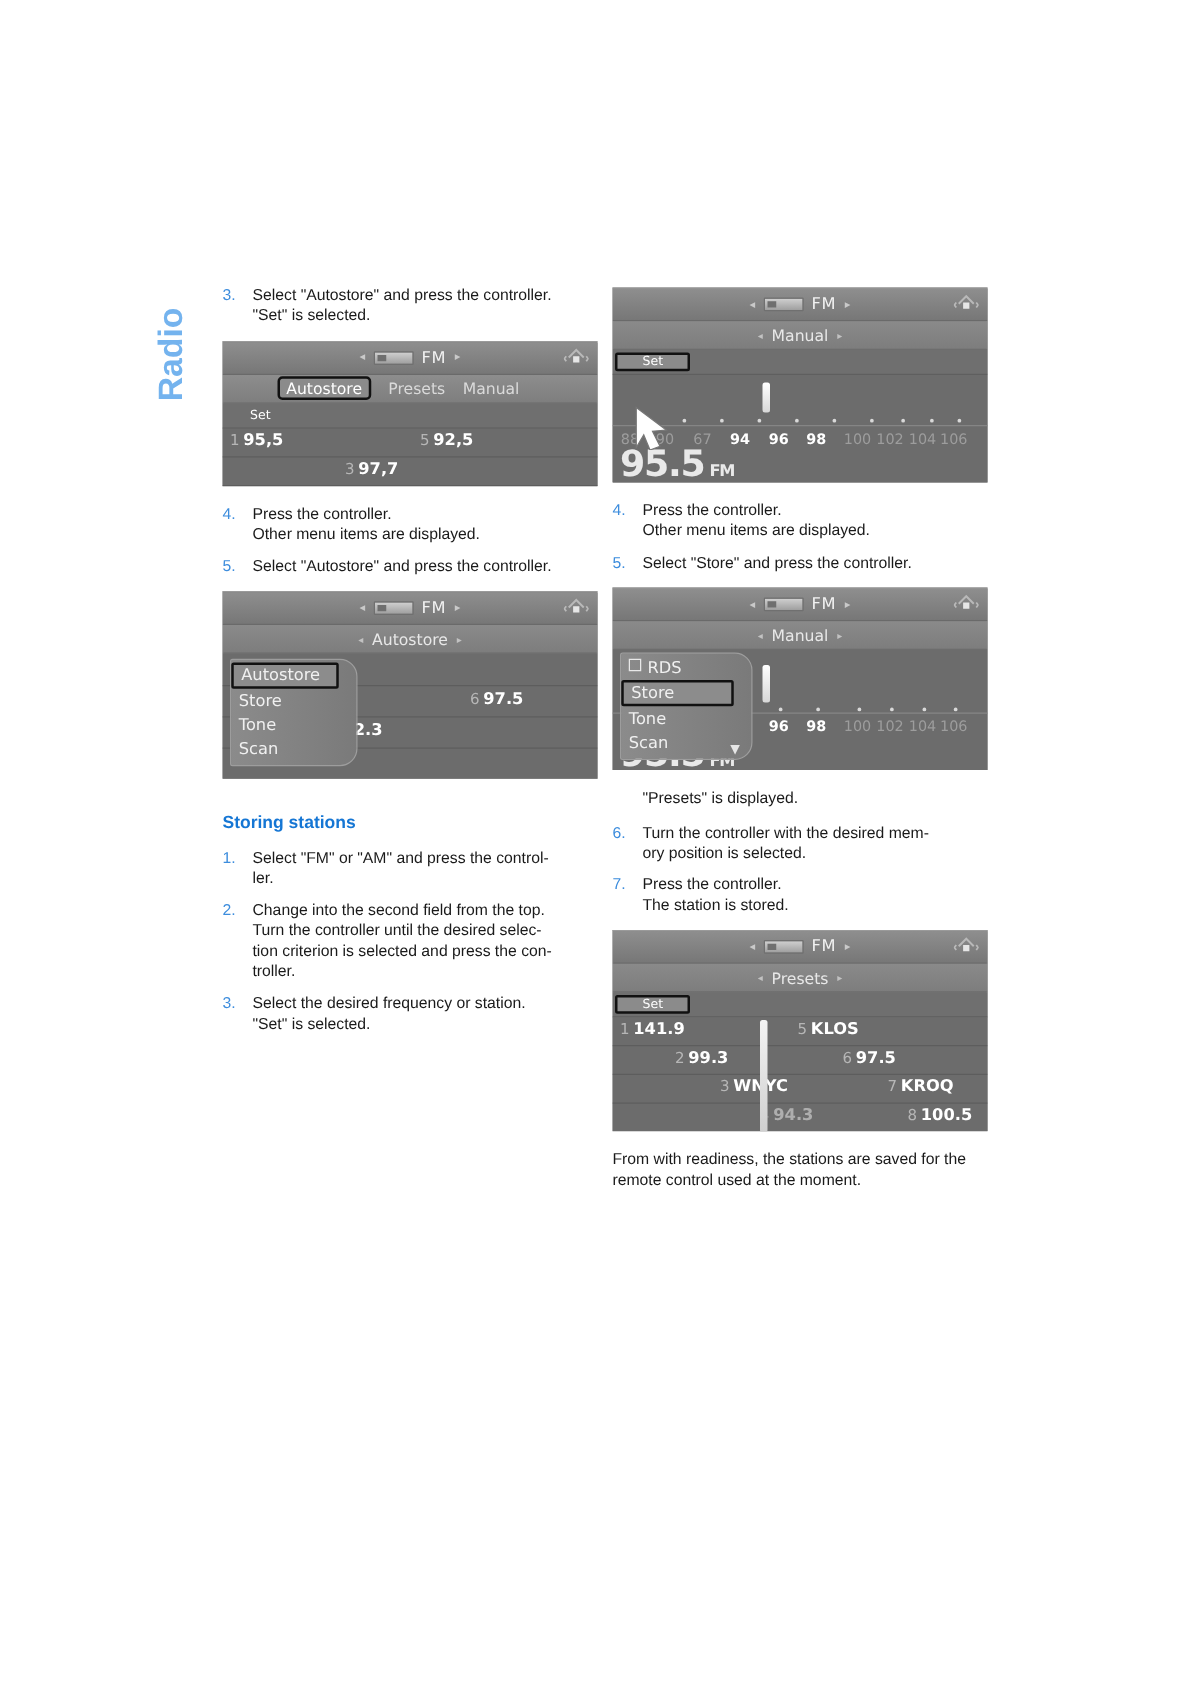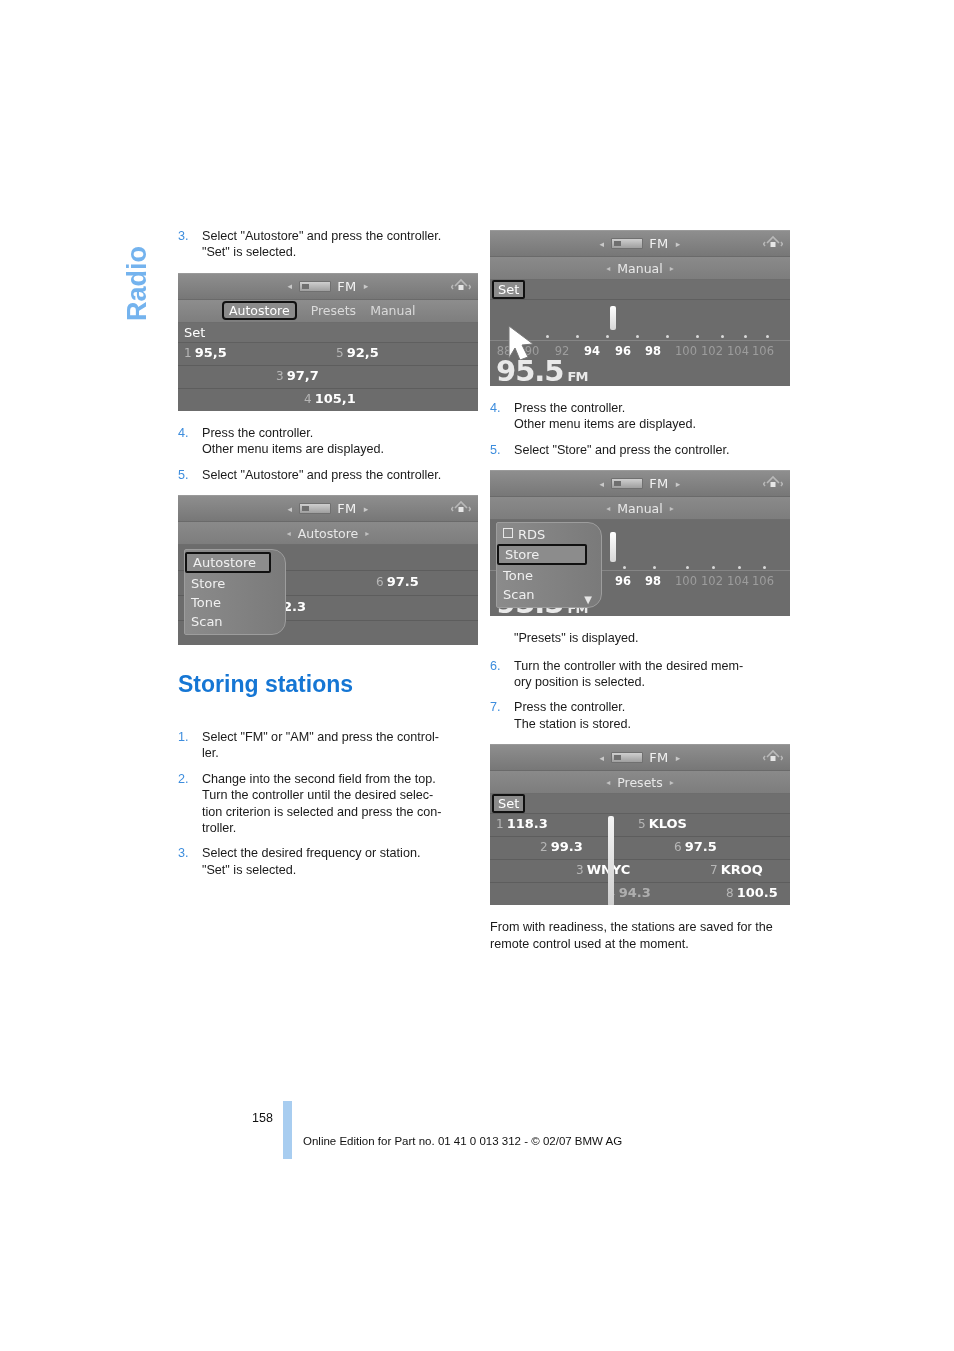--- a/index.html
+++ b/index.html
@@ -37,21 +37,21 @@
   ol.steps li .num{
     position:absolute;left:0;top:0;color:#3d8ddd;font-size:12.6px;
   }
   ol.steps li .txt{display:block;white-space:pre-line;}
   p.para{
     font-size:12.6px;line-height:16.4px;margin:0 0 11px 0;color:#1a1a1a;
     white-space:pre-line;
   }
   p.indent{padding-left:24px;}
   h2.sect{
-    font-size:23px;font-weight:bold;color:#1576d4;margin:26px 0 31px 0;
+    font-size:14px;font-weight:bold;color:#1576d4;margin:26px 0 13px 0;
   }
 
   
   .shot{
     position:relative;width:300px;background:#7b7b7b;
     margin:12px 0 14px 0;
     font-family:"DejaVu Sans", sans-serif;
     overflow:hidden;
     border-top:1px solid #9a9a9a;
     box-shadow:0 0 0 1px #8d8d8d inset;
@@ -94,21 +94,21 @@
   .sb-tabs .tab.sel{
     color:#ffffff;background:#8b8b8b;border:2px solid #111;border-radius:4px;
     padding:0 5px;margin-left:44px;
   }
   
   .sb-setrow{
     height:19px;background:#6f6f6f;display:flex;align-items:center;
     border-bottom:1px solid #5f5f5f;position:relative;
   }
   .sb-setrow .set{
-    color:#ffffff;font-size:13px;padding:0 4px;margin-left:2px;text-align:center;
+    color:#ffffff;font-size:10px;padding:0 20px;margin-left:2px;text-align:center;
   }
   .sb-setrow .set.boxed{
     border:2px solid #111;background:#8b8b8b;border-radius:2px;
   }
   
   .sb-grid{background:#6c6c6c;position:relative;}
   .sb-grid .row{
     height:22px;border-bottom:1px solid #5d5d5d;position:relative;
   }
   .sb-grid .cell{
@@ -219,23 +219,20 @@
       <div class="sb-setrow">
         <span class="set">Set</span>
       </div>
       <div class="sb-grid">
         <div class="row">
           <span class="cell" style="left:6px"><span class="idx">1</span><b>95,5</b></span>
           <span class="cell" style="left:158px"><span class="idx">5</span><b>92,5</b></span>
         </div>
         <div class="row">
           <span class="cell" style="left:98px"><span class="idx">3</span><b>97,7</b></span>
-        </div>
-        <div class="row" style="border-bottom:none">
-          <span class="cell" style="left:126px"><span class="idx">4</span><b>105,1</b></span>
         </div>
       </div>
 
     </div>
 
     <ol class="steps">
       <li>
         <span class="num">4.</span>
         <span class="txt">Press the controller.
 Other menu items are displayed.</span>
@@ -345,21 +342,21 @@
             <i style="left:146px"></i>
             <i style="left:176px"></i>
           <i style="left:206px"></i>
             <i style="left:231px"></i>
             <i style="left:254px"></i>
             <i style="left:276px"></i>
         </div>
         <div class="nums">
           <span style="left:14px">88</span>
           <span style="left:42px">90</span>
-          <span style="left:72px">92</span>
+          <span style="left:72px">67</span>
           <span class="hi" style="left:102px">94</span>
           <span class="hi" style="left:133px">96</span>
           <span class="hi" style="left:163px">98</span>
           <span style="left:196px">100</span>
           <span style="left:222px">102</span>
           <span style="left:248px">104</span>
           <span style="left:273px">106</span>
         </div>
         <div class="freq">
           <span>95.5</span><em>FM</em>
@@ -474,21 +471,21 @@
         <span class="arr">◂</span>
         <span>Presets</span>
         <span class="arr">▸</span>
       </div>
       <div class="sb-setrow">
         <span class="set boxed">Set</span>
       </div>
       <div class="sb-grid" style="position:relative">
         <div class="needle" style="position:absolute;left:118px;top:2px;width:6px;height:90px;background:linear-gradient(#f4f4f4,#cfcfcf);border-radius:2px;z-index:4"></div>
         <div class="row">
-          <span class="cell" style="left:6px"><span class="idx">1</span><b>118.3</b></span>
+          <span class="cell" style="left:6px"><span class="idx">1</span><b>141.9</b></span>
           <span class="cell" style="left:148px"><span class="idx">5</span><b>KLOS</b></span>
         </div>
         <div class="row">
           <span class="cell" style="left:50px"><span class="idx">2</span><b>99.3</b></span>
           <span class="cell" style="left:184px"><span class="idx">6</span><b>97.5</b></span>
         </div>
         <div class="row">
           <span class="cell" style="left:86px"><span class="idx">3</span><b>WNYC</b></span>
           <span class="cell" style="left:220px"><span class="idx">7</span><b>KROQ</b></span>
         </div>
@@ -496,19 +493,14 @@
           <span class="cell dim" style="left:118px"><span class="idx">4</span><b>94.3</b></span>
           <span class="cell" style="left:236px"><span class="idx">8</span><b>100.5</b></span>
         </div>
       </div>
 
     </div>
 
     <p class="para">From with readiness, the stations are saved for the remote control used at the moment.</p>
   </div>
 
-  <div class="footer">
-    <span class="pageno">158</span>
-    <span class="rule"></span>
-    <span class="credit">Online Edition for Part no. 01 41 0 013 312 - © 02/07 BMW AG</span>
-  </div>
 
 </div>
 
 </body></html>

